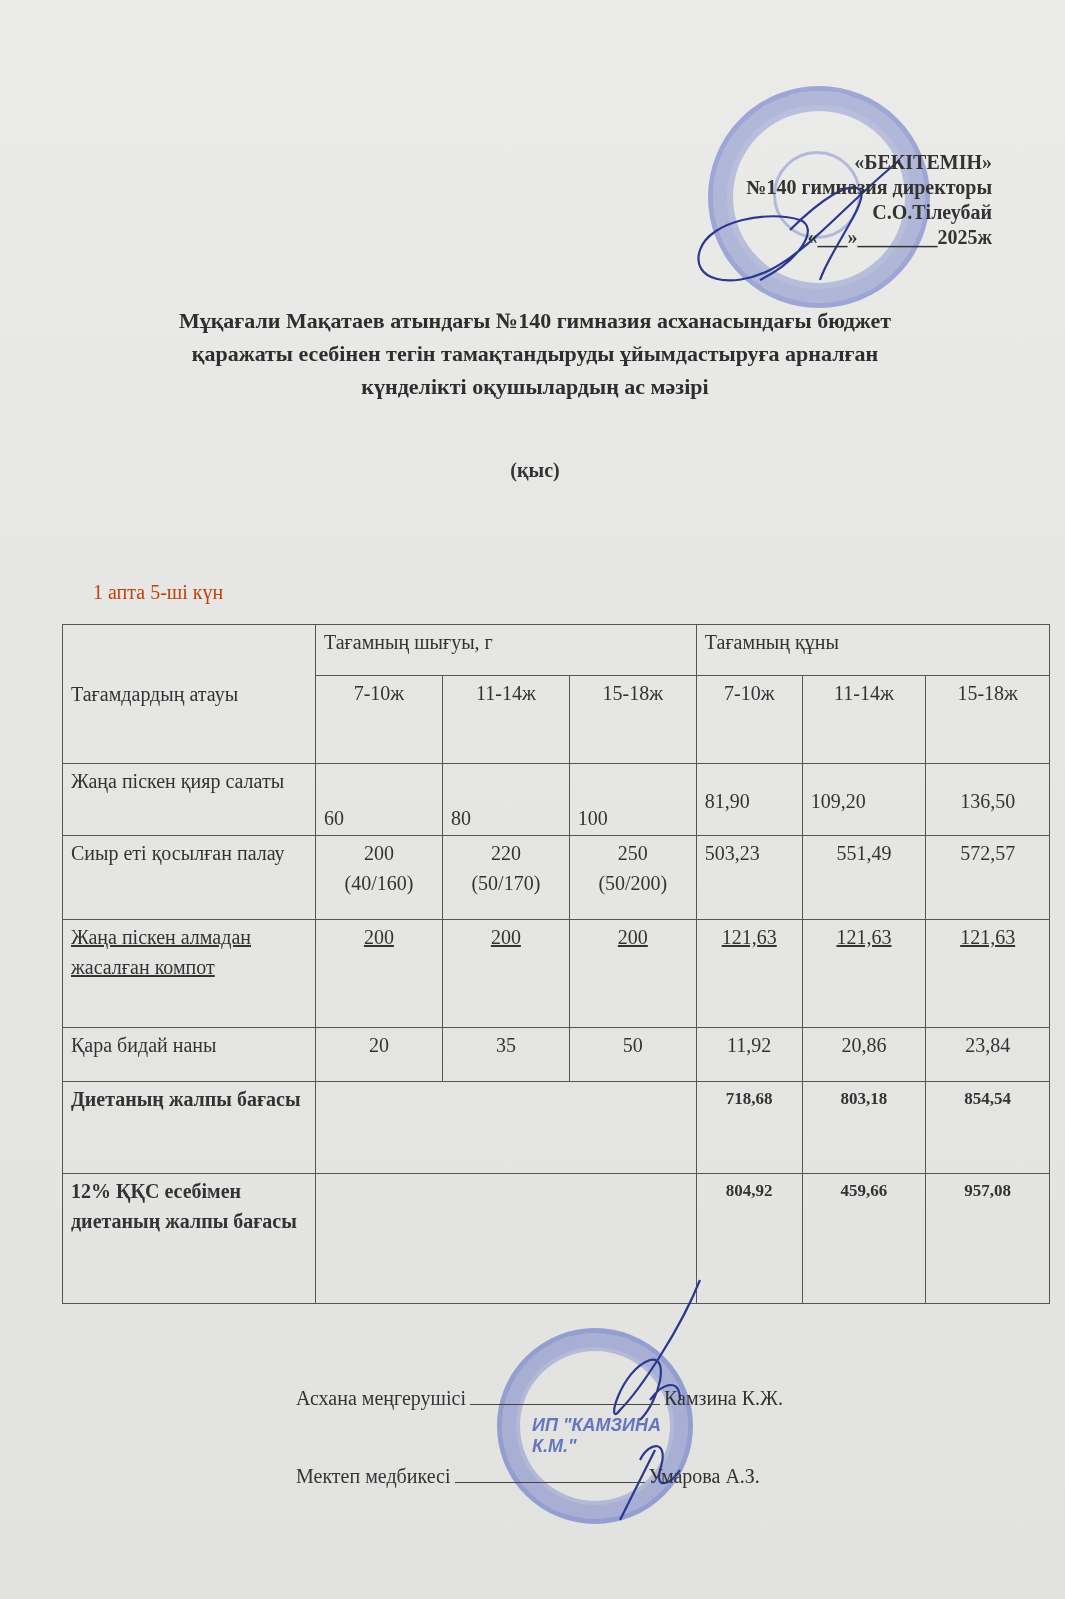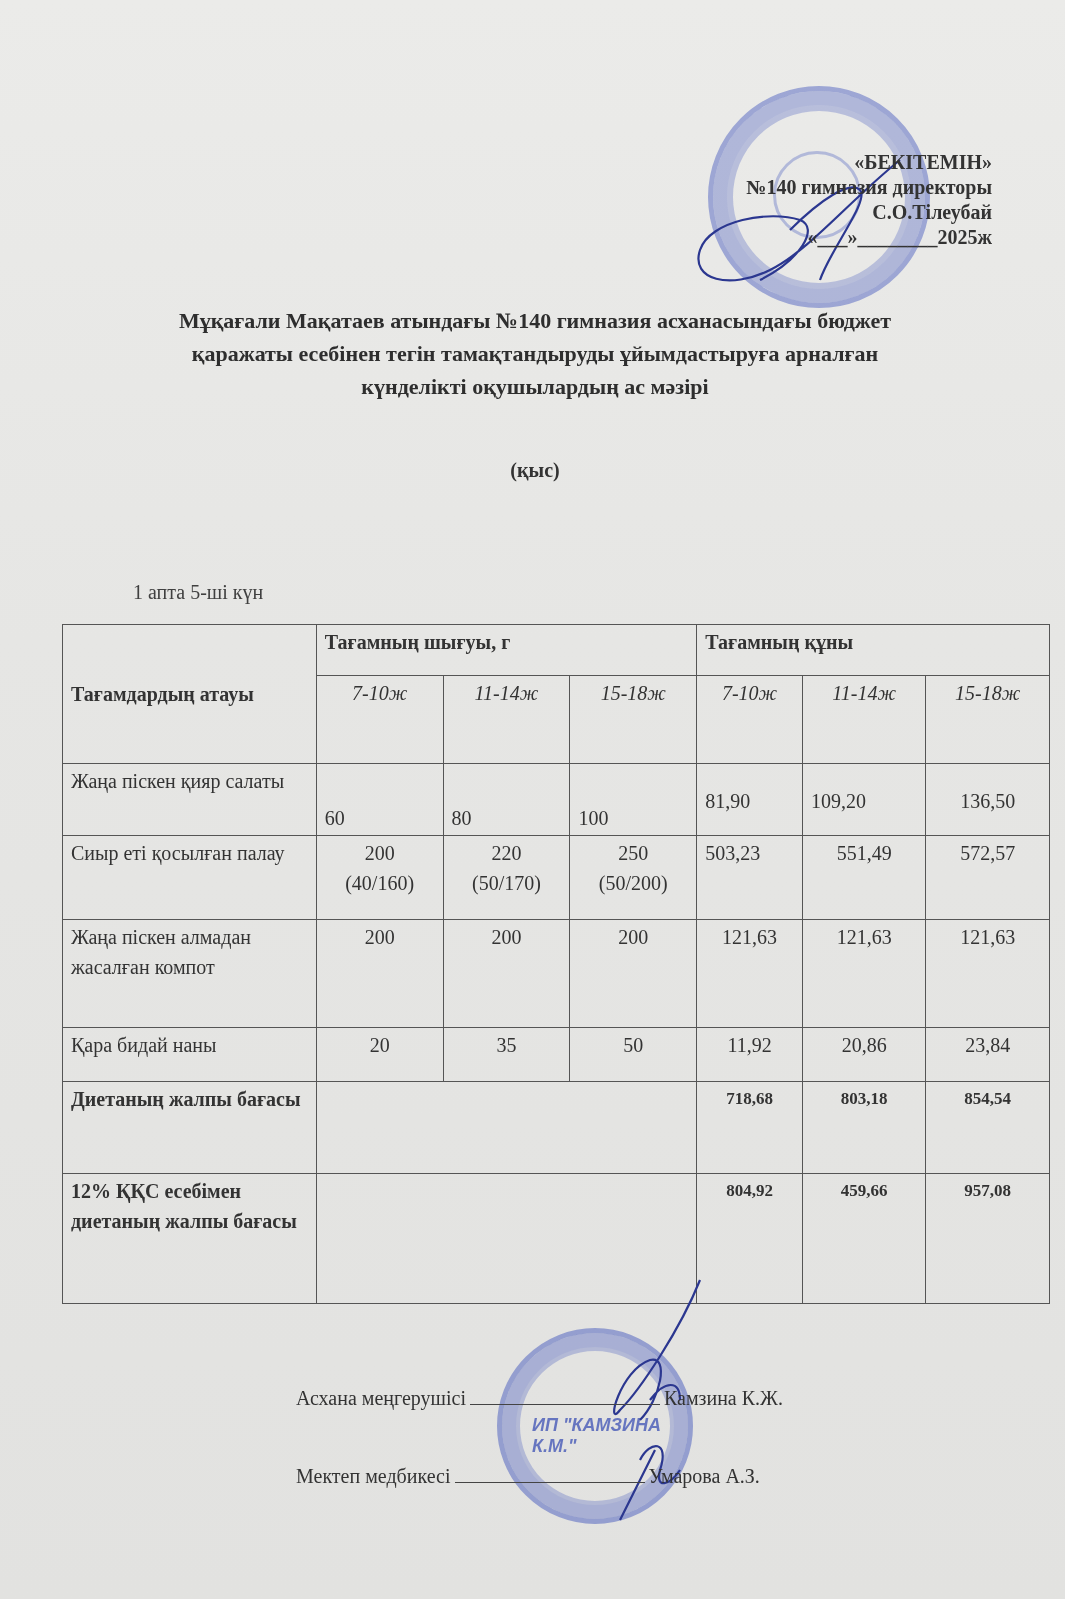--- a/index.html
+++ b/index.html
@@ -29,30 +29,30 @@
     }
     .title {
       position: absolute; left: 90px; width: 890px; top: 304px; text-align: center;
       font-weight: bold; font-size: 22px; line-height: 33px; color: #2e2e2e;
     }
     .season {
       position: absolute; left: 90px; width: 890px; top: 459px; text-align: center;
       font-weight: bold; font-size: 20px; color: #333;
     }
     .day {
-      position: absolute; left: 93px; top: 581px; font-size: 20px; color: #404040; margin-left: 40px;
+      position: absolute; left: 93px; top: 581px; font-size: 20px; color: #c2410c;
     }
     table.menu {
       position: absolute; left: 62px; top: 624px; width: 988px;
       border-collapse: collapse; font-size: 20px; color: #333;
     }
     table.menu td, table.menu th {
       border: 1.5px solid #555; vertical-align: top; padding: 2px 8px; line-height: 30px;
     }
-    table.menu th { font-weight: bold; text-align: left; }
+    table.menu th { font-weight: normal; text-align: left; }
     .c-name { width: 251px; }
     .c-g { width: 115px; text-align: center; }
     .c-p { width: 93px; }
     .center { text-align: center; }
     .bold { font-weight: bold; margin-top: 12px; }
     .stamp-bottom {
       position: absolute; left: 497px; top: 1328px; width: 186px; height: 186px;
       border-radius: 50%; border: 5px solid rgba(70,90,190,0.5);
       box-shadow: inset 0 0 0 14px rgba(90,110,200,0.12), inset 0 0 0 18px rgba(70,90,190,0.3);
     }
@@ -90,21 +90,21 @@
 <div class="season">(қыс)</div>
 <div class="day">1 апта 5-ші күн</div>
 
 <table class="menu">
   <tbody>
       <tr>
     <th class="c-name" rowspan="2" style="vertical-align:middle; ">Тағамдардың атауы</th>
     <th colspan="3" style="height:46px;">Тағамның шығуы, г</th>
     <th colspan="3">Тағамның құны</th>
   </tr>
-  <tr style="height:88px;font-style:italic;">
+  <tr style="height:88px;">
     <td class="c-g" style="font-weight:normal">7-10ж</td>
     <td class="c-g">11-14ж</td>
     <td class="c-g">15-18ж</td>
     <td class="c-p center">7-10ж</td>
     <td class="c-p center" style="width:113px">11-14ж</td>
     <td class="c-p center" style="width:113px">15-18ж</td>
   </tr>
   <tr style="height:72px;">
     <td>Жаңа піскен  қияр салаты</td>
     <td style="vertical-align:bottom">60</td>
@@ -125,21 +125,21 @@
           <div>(50/170)</div>
         </td>
     <td class="center">
           <div>250</div>
           <div>(50/200)</div>
         </td>
     <td>503,23</td>
     <td class="center">551,49</td>
     <td class="center">572,57</td>
   </tr>
-  <tr style="height:108px;">
+  <tr style="height:108px;text-decoration:underline;">
     <td>Жаңа піскен алмадан жасалған компот</td>
     <td class="center">200</td>
     <td class="center">200</td>
     <td class="center">200</td>
     <td class="center">121,63</td>
     <td class="center">121,63</td>
     <td class="center">121,63</td>
   </tr>
   <tr style="height:54px;">
     <td>Қара бидай наны</td>

